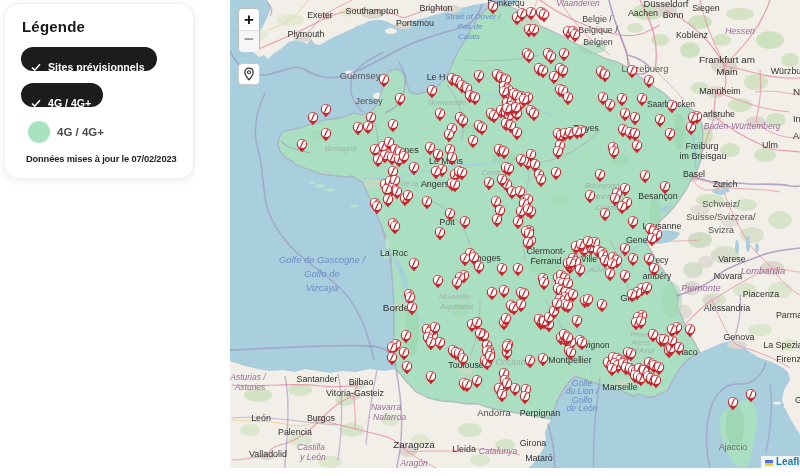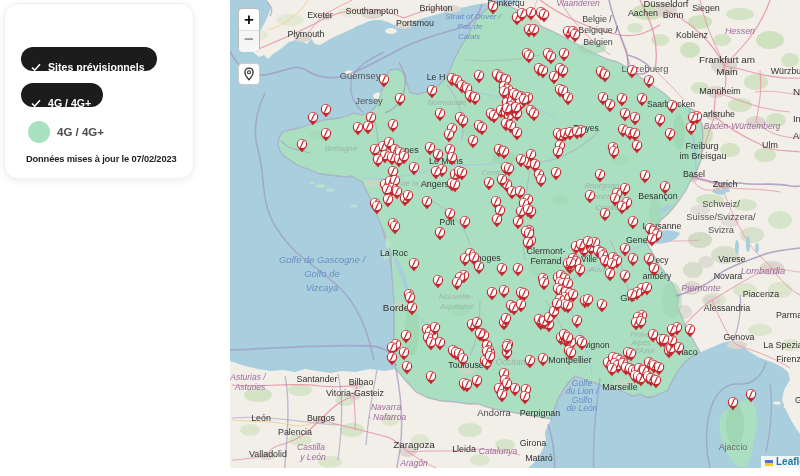--- a/index.html
+++ b/index.html
@@ -754,20 +754,21 @@
         <path d="M8,2.2 C5.6,2.2 3.9,4 3.9,6.3 C3.9,9.3 8,13.8 8,13.8 S12.1,9.3 12.1,6.3 C12.1,4 10.4,2.2 8,2.2 Z" fill="none" stroke="#333" stroke-width="1.3"></path>
         <circle cx="8" cy="6.2" r="1.5" fill="none" stroke="#333" stroke-width="1.1"></circle>
       </svg>
     </div>
 <div class="attr"><span class="flag"><svg width="8" height="6">
           <rect width="8" height="3" fill="#4e6fe3"></rect>
           <rect y="3" width="8" height="3" fill="#f7d21a"></rect>
         </svg></span>Leaflet</div>
 </div>
 <div class="card">
+<h1>Légende</h1>
 <div class="pill p1"><svg width="10" height="9" viewBox="0 0 10 9">
         <path d="M1,4.5 L3.7,7.2 L9,1.2" fill="none" stroke="#fff" stroke-width="1.6"></path>
       </svg>Sites prévisionnels</div>
 <div class="pill p2"><svg width="10" height="9" viewBox="0 0 10 9">
         <path d="M1,4.5 L3.7,7.2 L9,1.2" fill="none" stroke="#fff" stroke-width="1.6"></path>
       </svg>4G / 4G+</div>
 <div class="dot"></div>
     <div class="dotlbl">4G / 4G+</div>
 <div class="upd">Données mises à jour le 07/02/2023</div>
 </div>

